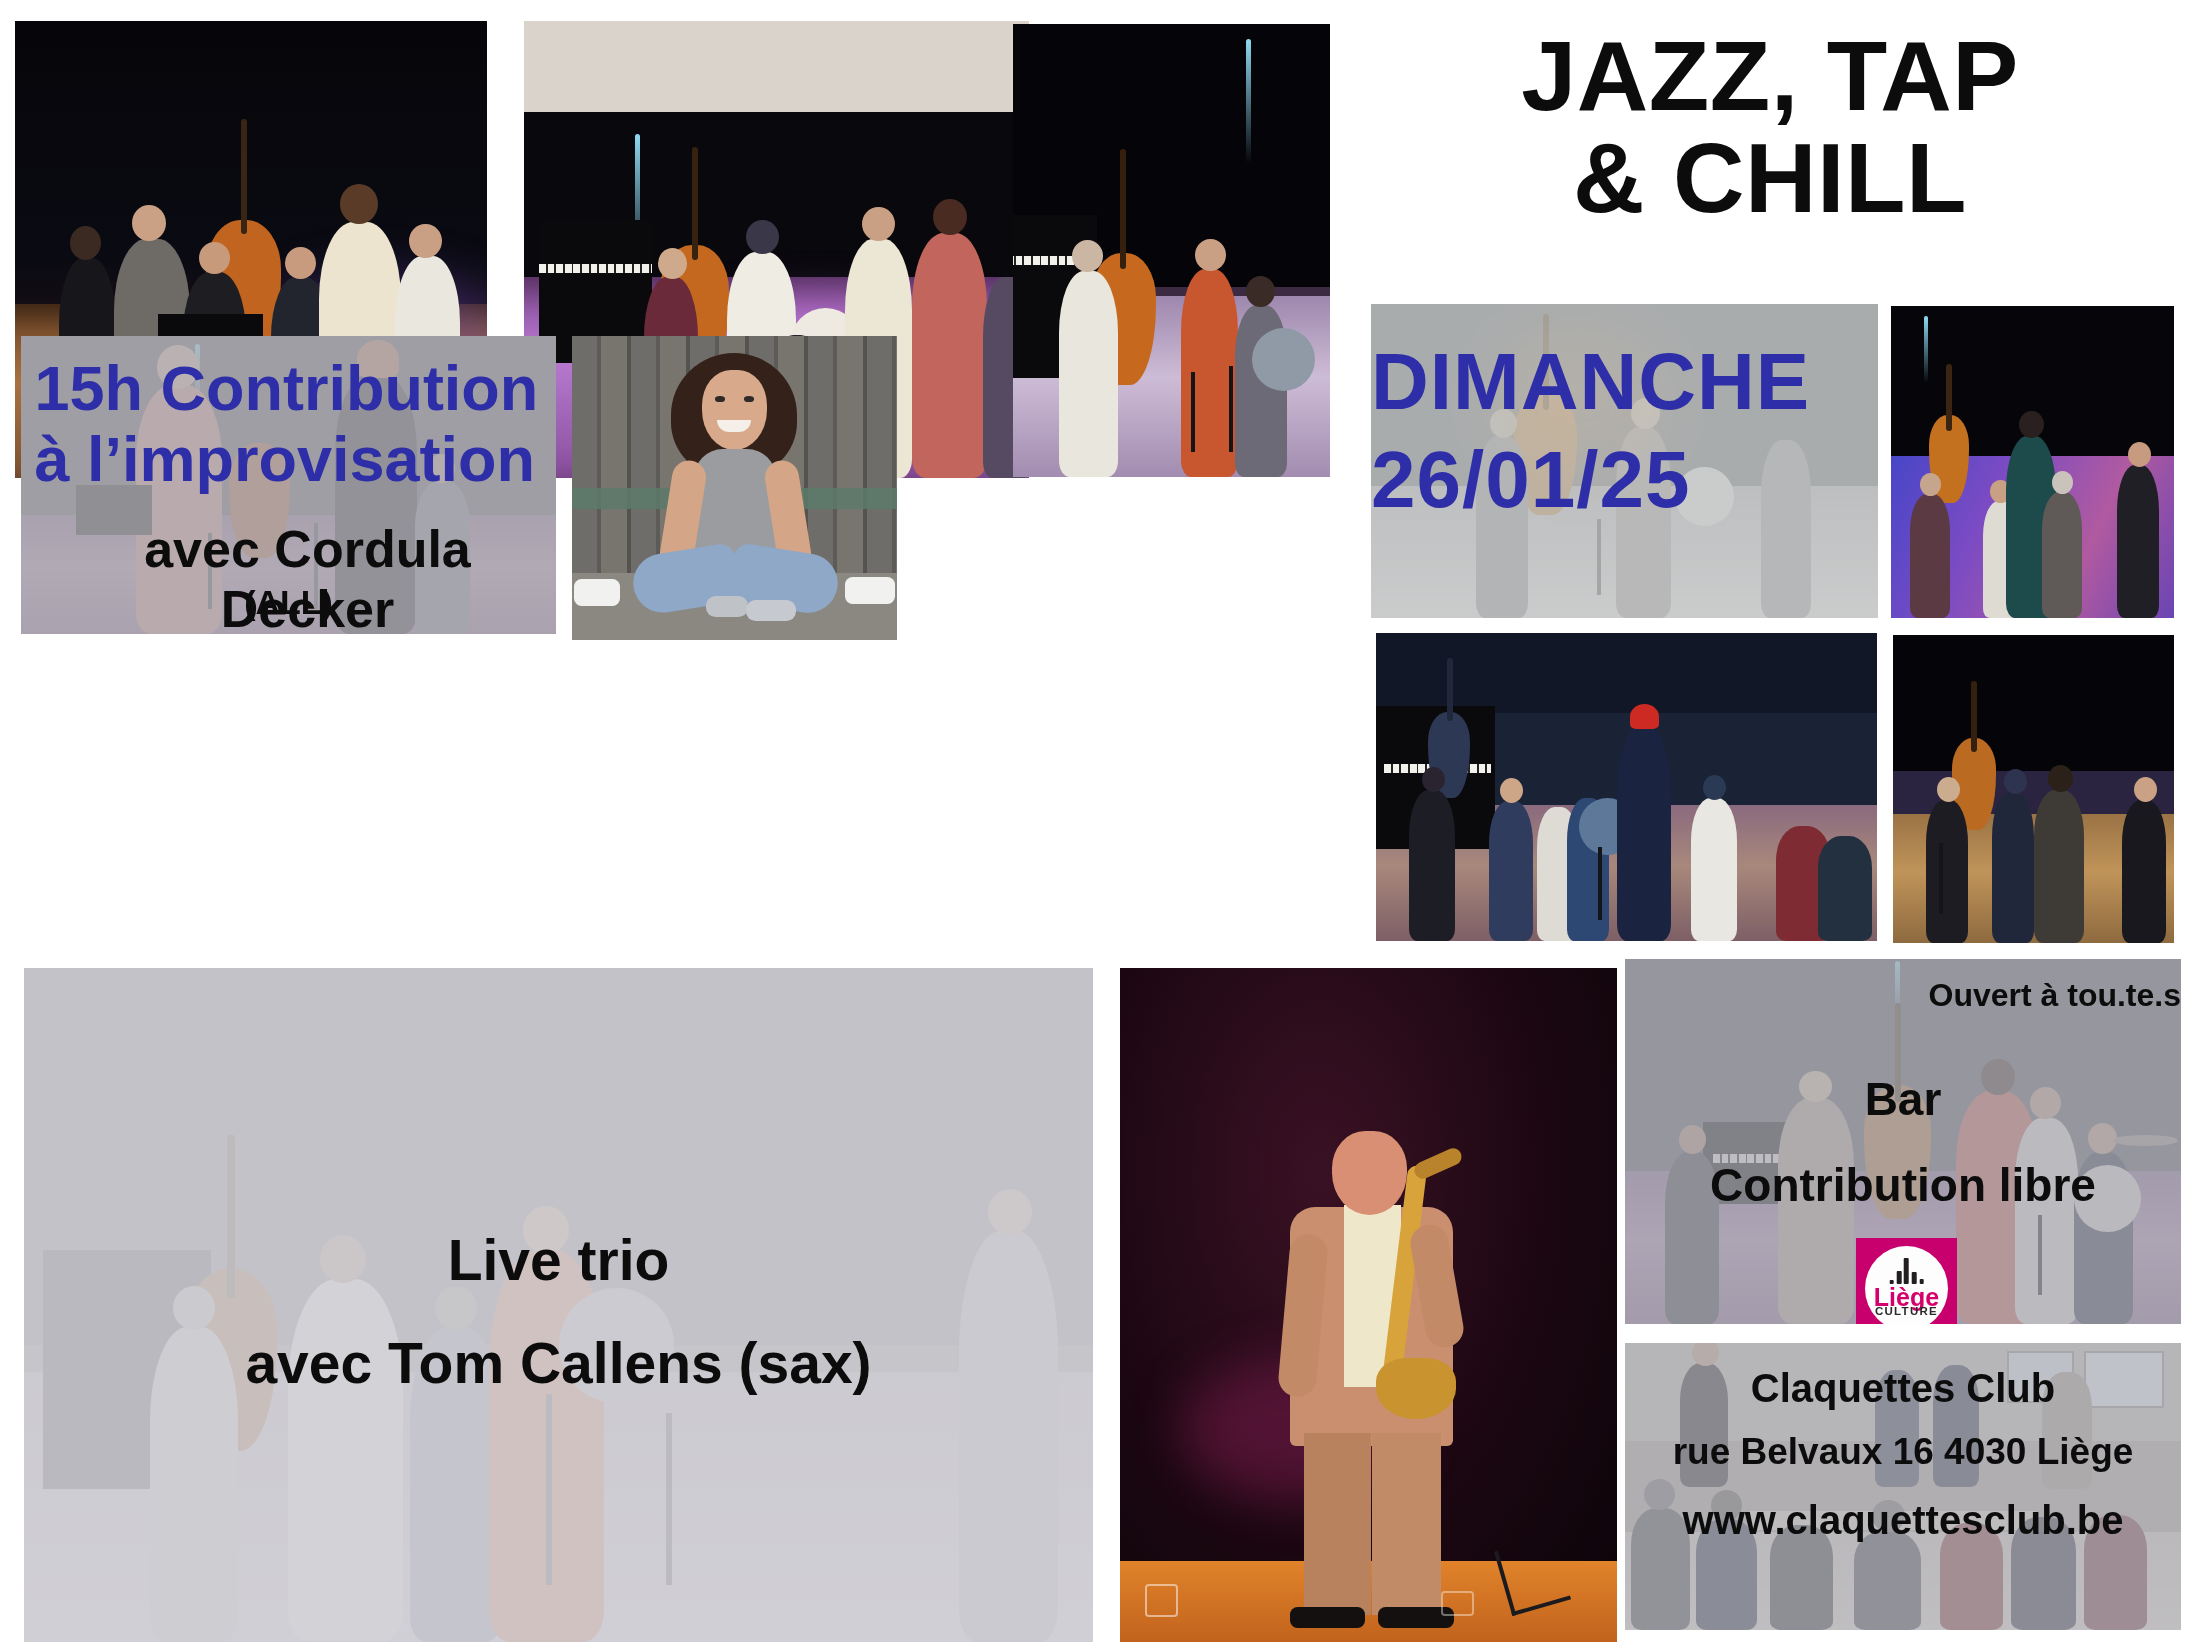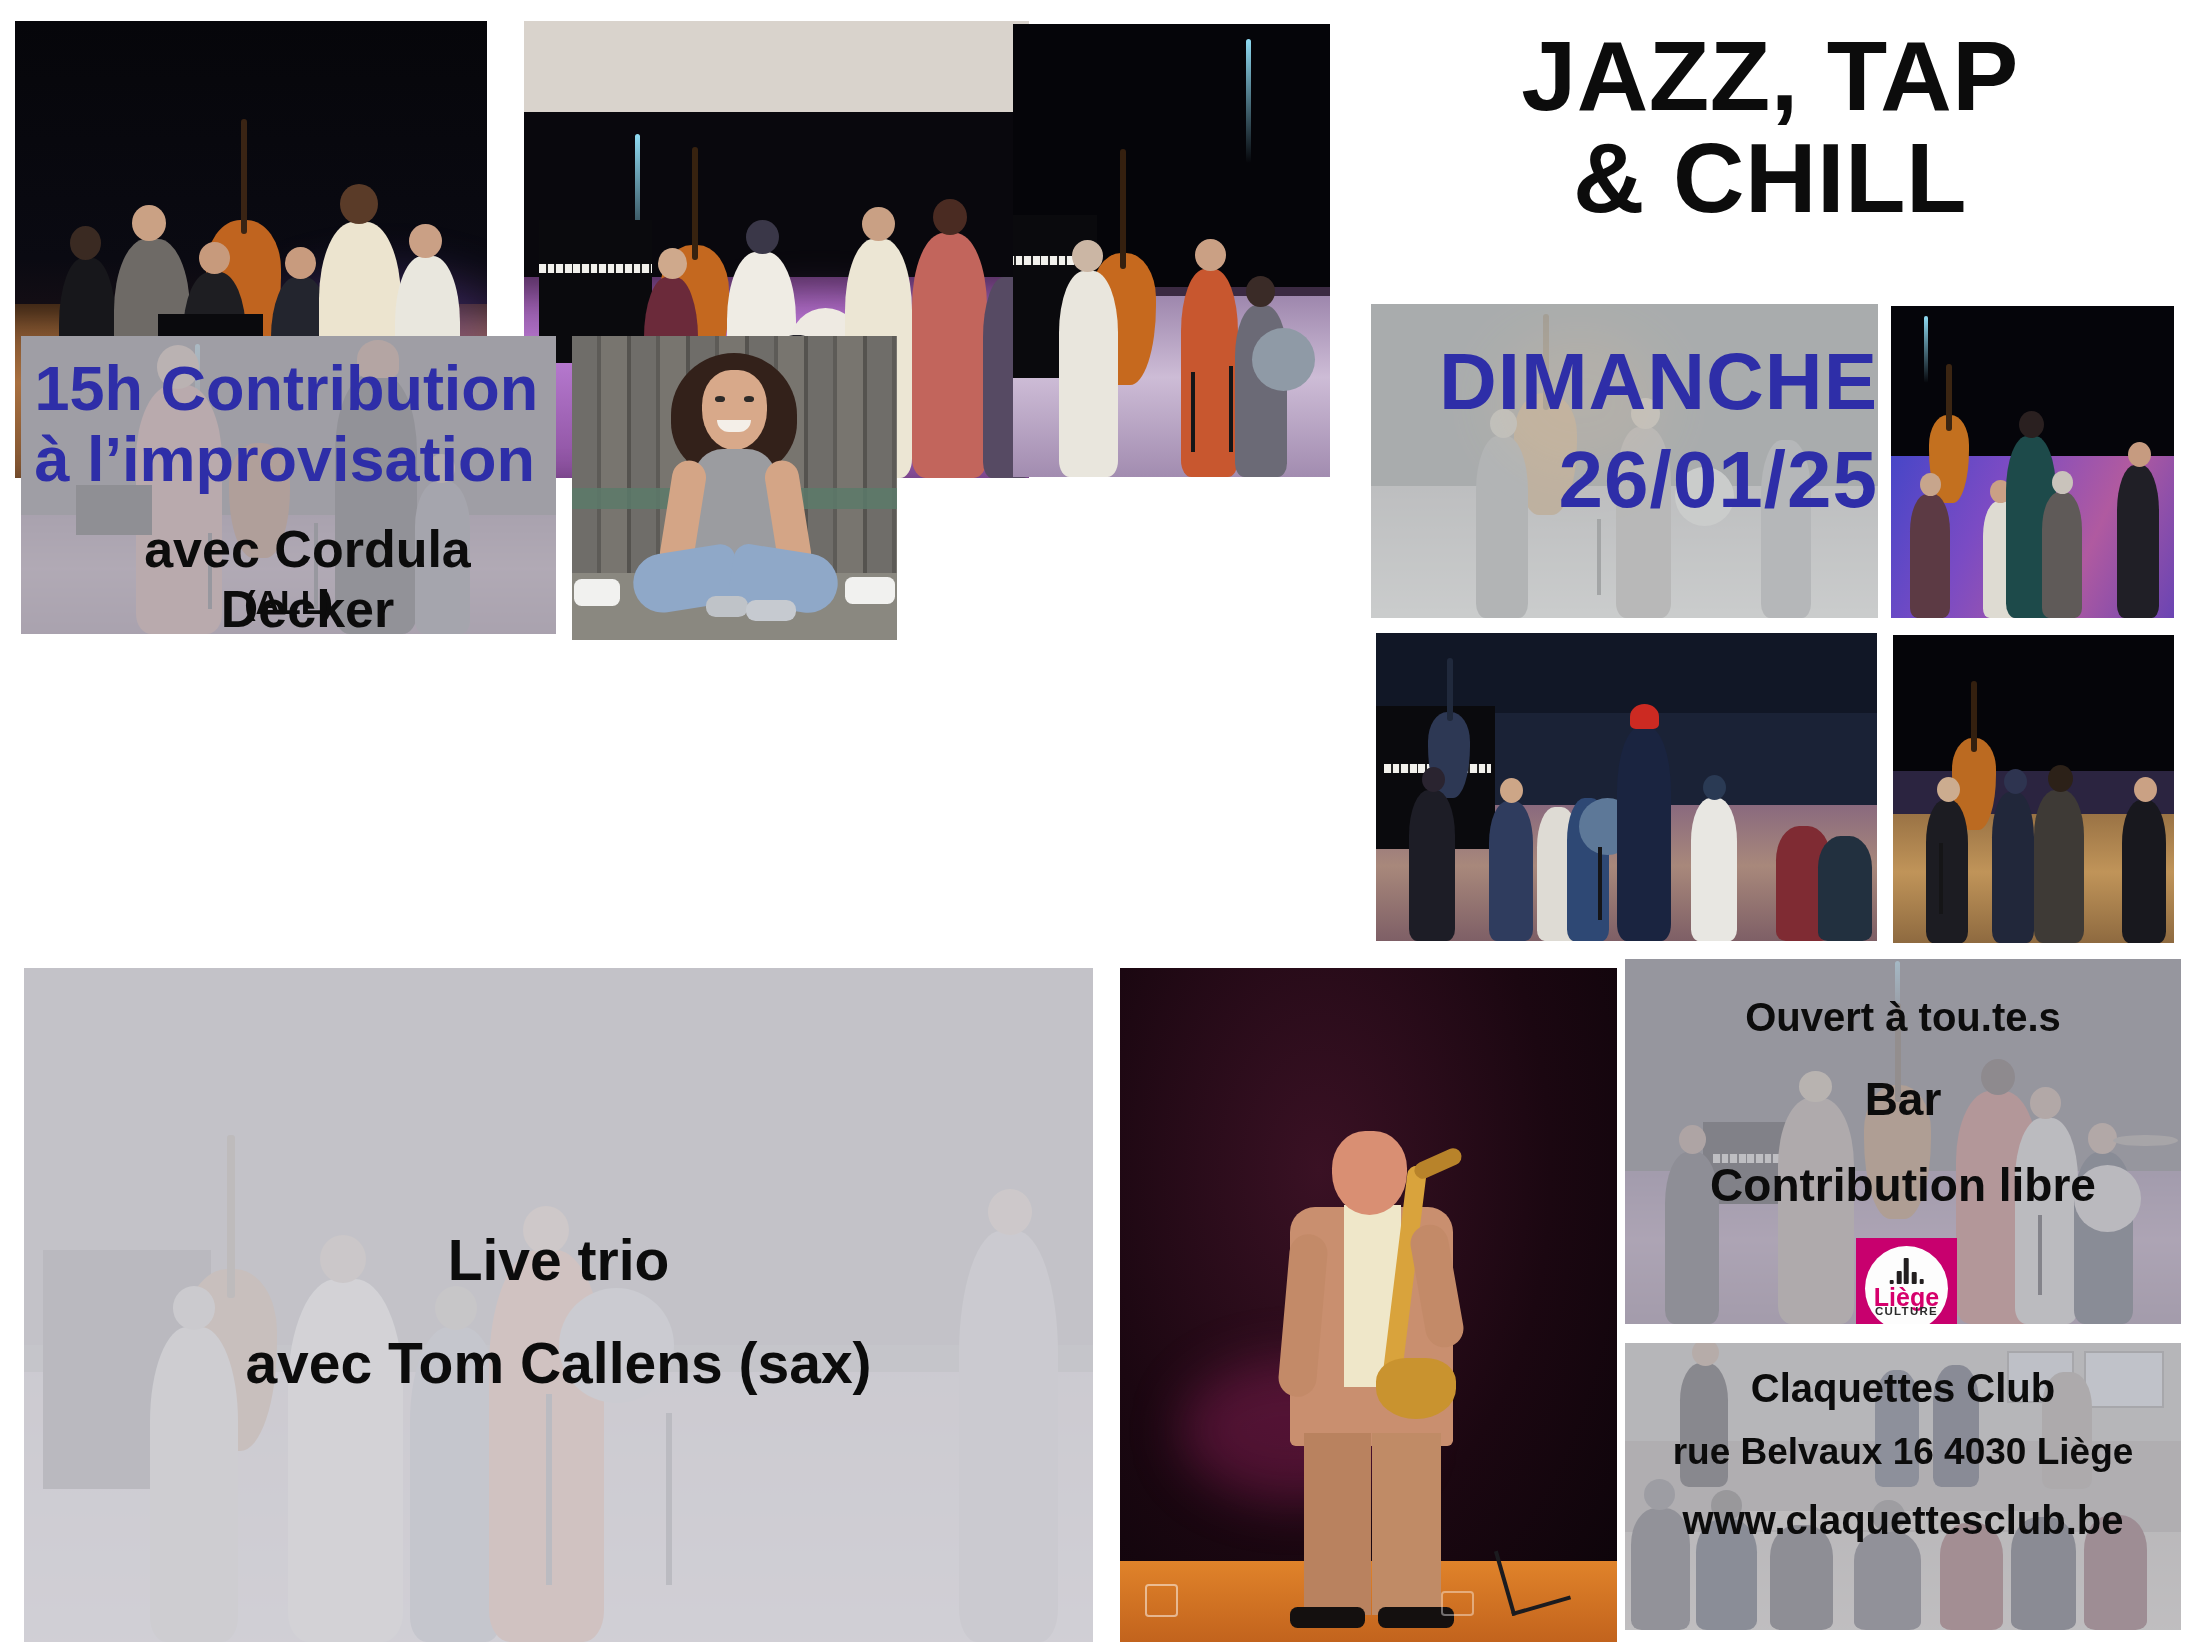--- a/index.html
+++ b/index.html
@@ -44,21 +44,21 @@
   .wash.light{background:rgba(206,206,212,.86);}
   .wash.lighter{background:rgba(214,214,220,.80);}
 
   
   .ttl{
     position:absolute;left:0;right:0;text-align:center;
     font-weight:bold;color:var(--ink);letter-spacing:0.5px;
     line-height:1.03;font-size:99px;
   }
   .dateline{
-    position:absolute;left:0;right:0;text-align:right;
+    position:absolute;left:0;right:0;text-align:left;
     color:var(--blue);font-weight:bold;font-size:80px;line-height:1.22;
     letter-spacing:1px;
   }
   .hl{color:var(--blue);font-weight:bold;}
   .bk{color:var(--ink);font-weight:bold;}
   .sect{position:absolute;left:0;right:0;}
   .l1{font-size:63px;line-height:1.12;}
   .l2{font-size:52px;line-height:1.15;margin-left:38px;}
   .l3{font-size:34px;line-height:1.15;}
   .ctr{text-align:center;}
@@ -375,21 +375,21 @@
       <div class="head" style="left:356px;bottom:229px;width:34px;height:36px;background:#3a2b26"></div>
       <div class="fig" style="left:390px;width:63px;height:206px;background:#e8e6e0"></div>
       <div class="head" style="left:405px;bottom:205px;width:31px;height:32.5px;background:#c49f85"></div>
       <div class="fig" style="left:449px;width:59px;height:172px;background:#2a3244"></div>
       <div class="head" style="left:463px;bottom:170px;width:29px;height:31px;background:#c59e84"></div>
       <div class="drum" style="left:449px;bottom:92px;width:67px;height:67px;background:#e3e1dd"></div>
       <div class="drum" style="left:488px;bottom:178px;width:65px;height:11.5px;background:#9b9287"></div>
       <div class="stand" style="left:413px;bottom:29px;height:80px"></div>
       <div class="wash" style="background:rgba(172,172,180,.74)"></div>
     </div>
-    <div class="sect ctr bk" style="top:36px;font-size:40px;">Ouvert à tou.te.s</div>
+    <div class="sect ctr bk" style="top:18px;font-size:32px;text-align:right;">Ouvert à tou.te.s</div>
     <div class="sect ctr bk" style="top:113px;font-size:46px;">Bar</div>
     <div class="sect ctr bk" style="top:199px;font-size:46px;">Contribution libre</div>
 
     <div class="logo" style="left:231px;top:279px;width:101px;height:101px;">
       <div class="ring"></div>
       <div class="bars">
         <i style="width:3.8px;height:18%"></i>
         <i style="width:4.8px;height:52%"></i>
         <i style="width:4.8px;height:100%"></i>
         <i style="width:4.8px;height:46%"></i>

